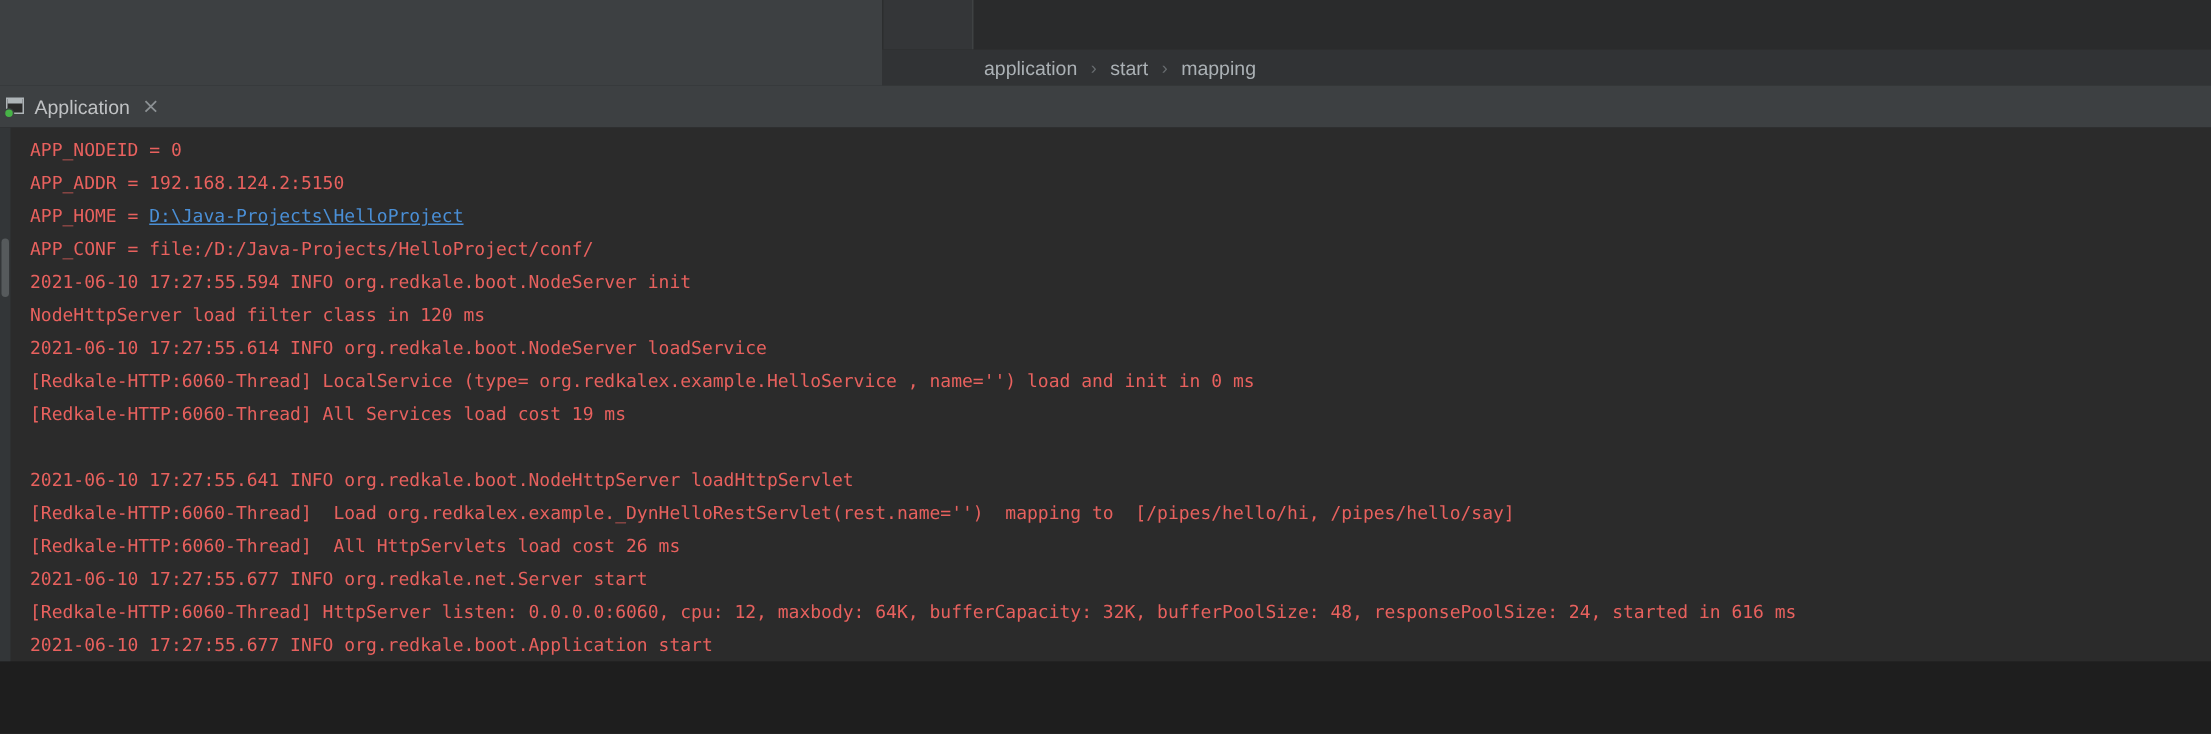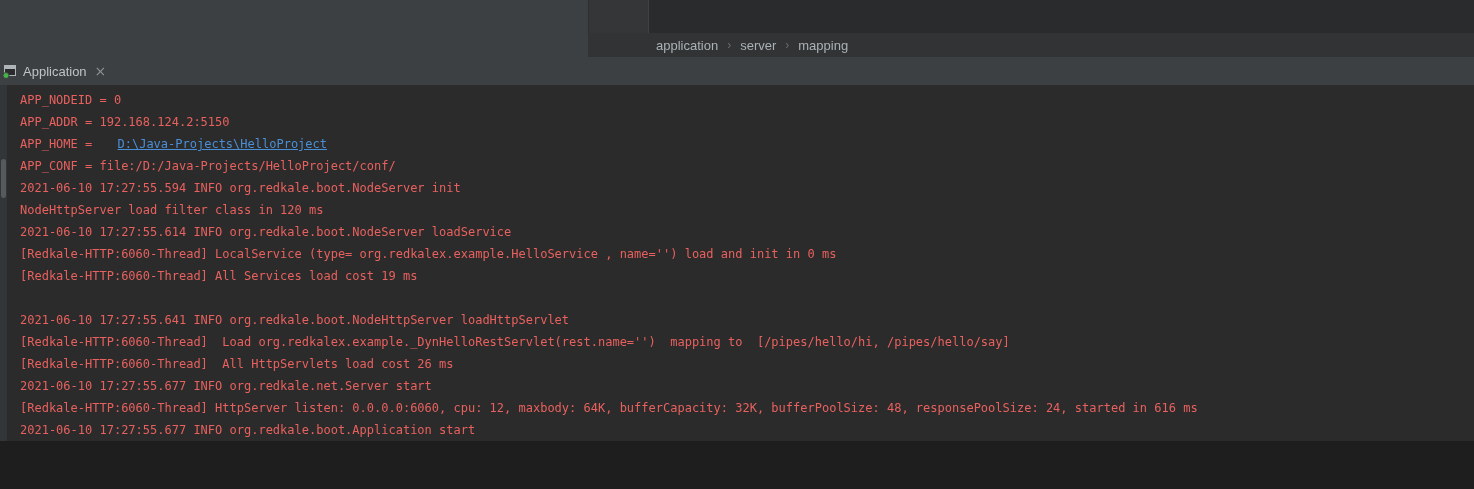--- a/index.html
+++ b/index.html
@@ -31,34 +31,34 @@
   
   .console{position:absolute;left:0;top:85px;width:1474px;height:404px;background:#2b2b2b;}
   .left-stripe{position:absolute;left:0;top:0;width:7px;height:404px;background:#333638;}
   .left-stripe .thumb{position:absolute;left:1px;top:74px;width:5px;height:39px;
        background:#565a5c;border-radius:3px;}
   .console-output{position:absolute;left:7px;top:4px;right:0;bottom:0;
        padding-left:13px;overflow:hidden;
        font-family:"DejaVu Sans Mono","Liberation Mono",monospace;
        font-size:12px;line-height:22px;color:#e8615e;white-space:pre;}
   .console-output .line{min-height:22px;}
-  .console-output a.link{color:#4a8fd6;text-decoration:underline;cursor:pointer;margin-left:18px;}
+  .console-output a.link{color:#4a8fd6;text-decoration:underline;cursor:pointer;}
 </style>
 </head>
 <body>
 
 <div class="app">
 
   <div class="top-left-panel"></div>
   <div class="editor-strip-left"></div>
   <div class="editor-strip-right"></div>
   <div class="breadcrumb-bar">
       <span class="crumb">application</span>
       <span class="sep">›</span>
-      <span class="crumb">server</span>
+      <span class="crumb">start</span>
       <span class="sep">›</span>
       <span class="crumb">mapping</span>
     </div>
 
   <div class="tabbar">
     <div class="tab">
       <span class="tab-icon">
         <svg width="16" height="16" viewBox="0 0 16 16">
           <rect x="2.5" y="2.5" width="11" height="10" fill="#2b2b2b" stroke="#aeb4b7"></rect>
           <rect x="3" y="3" width="10" height="3" fill="#aeb4b7"></rect>

